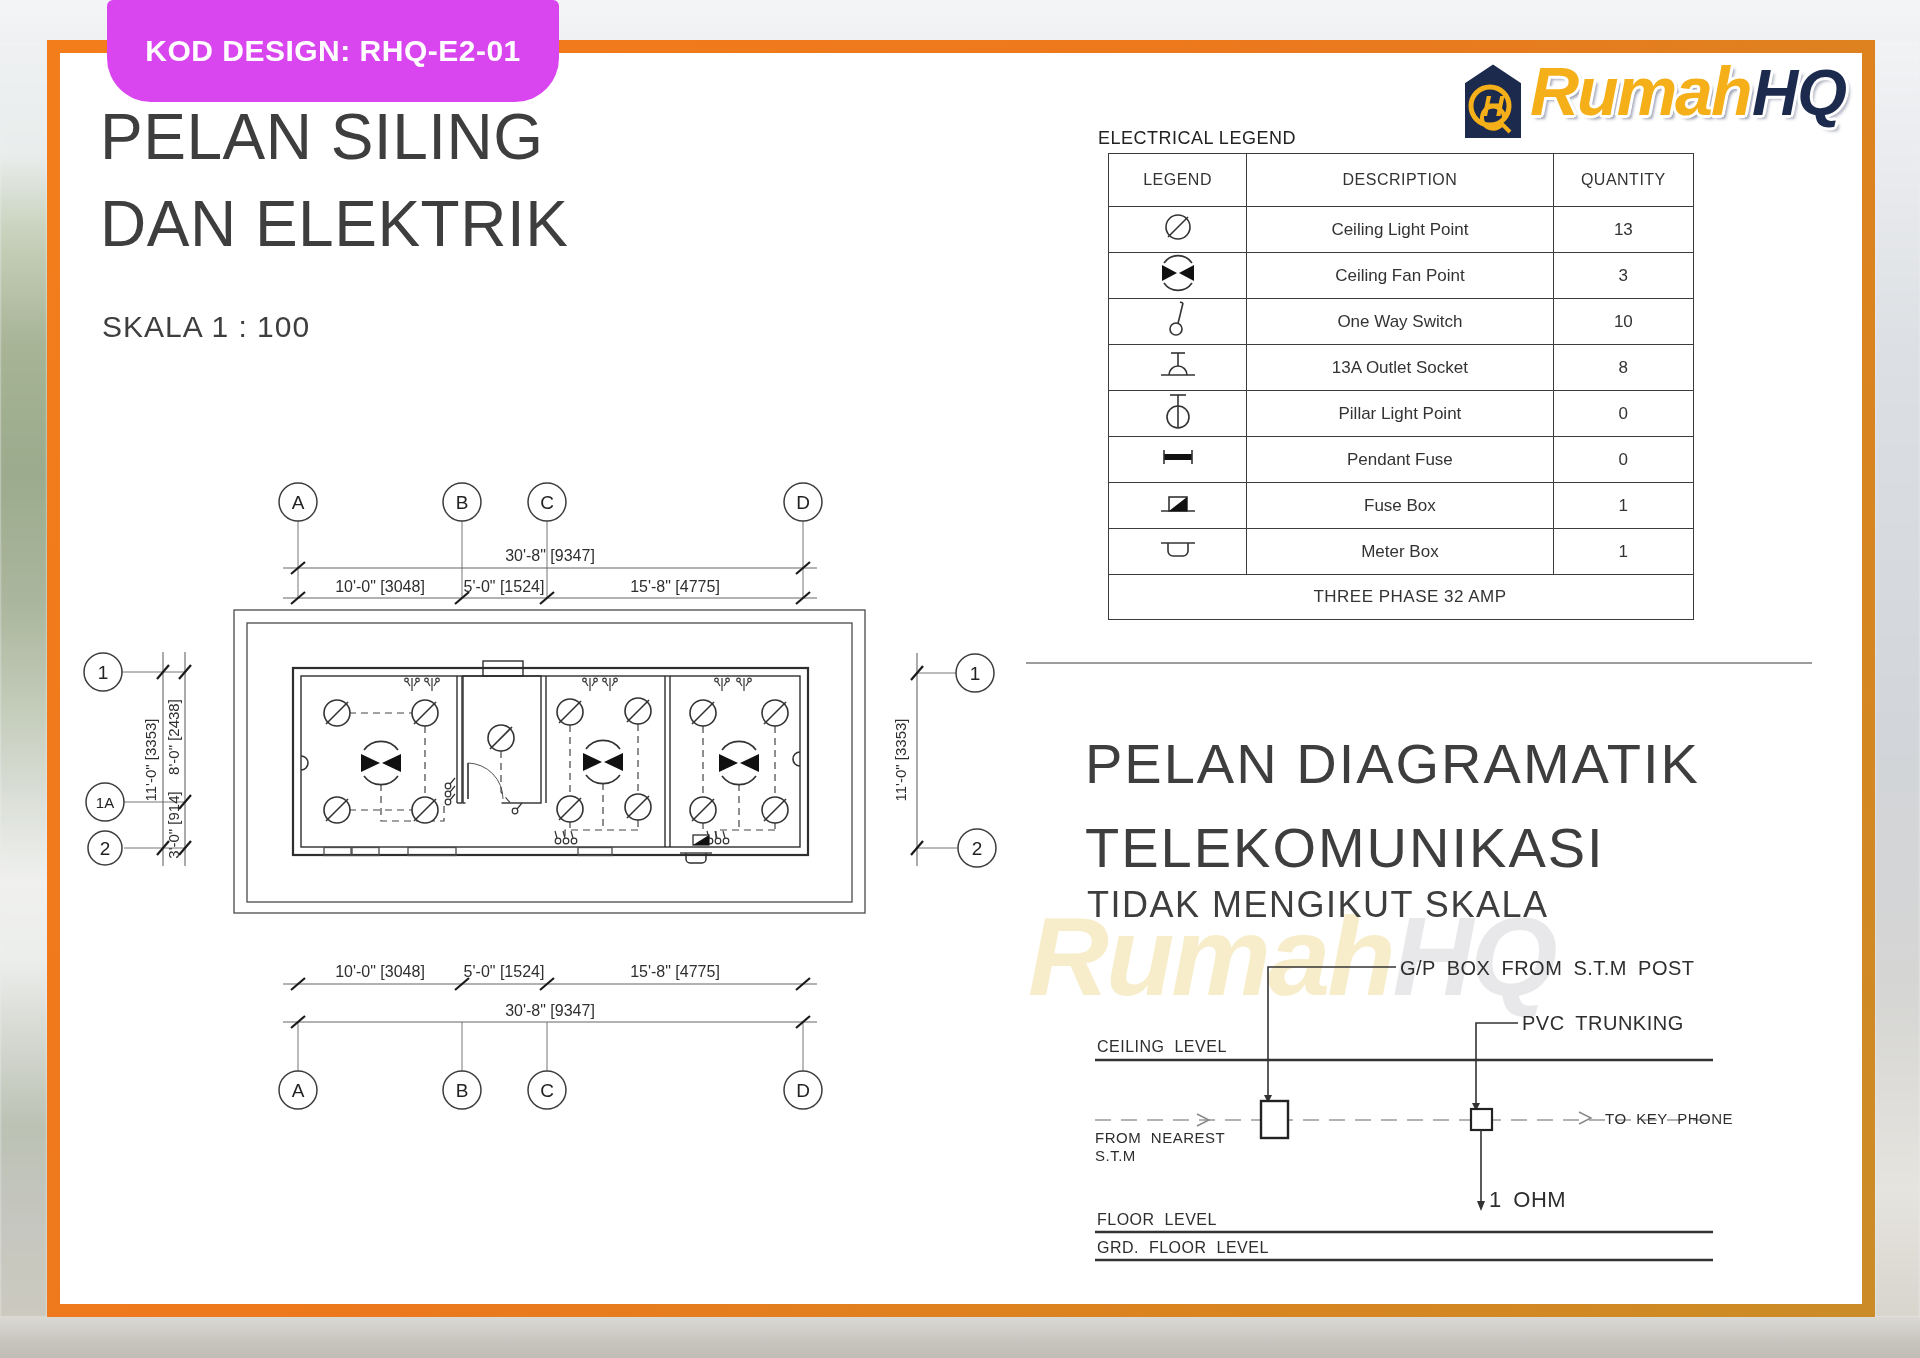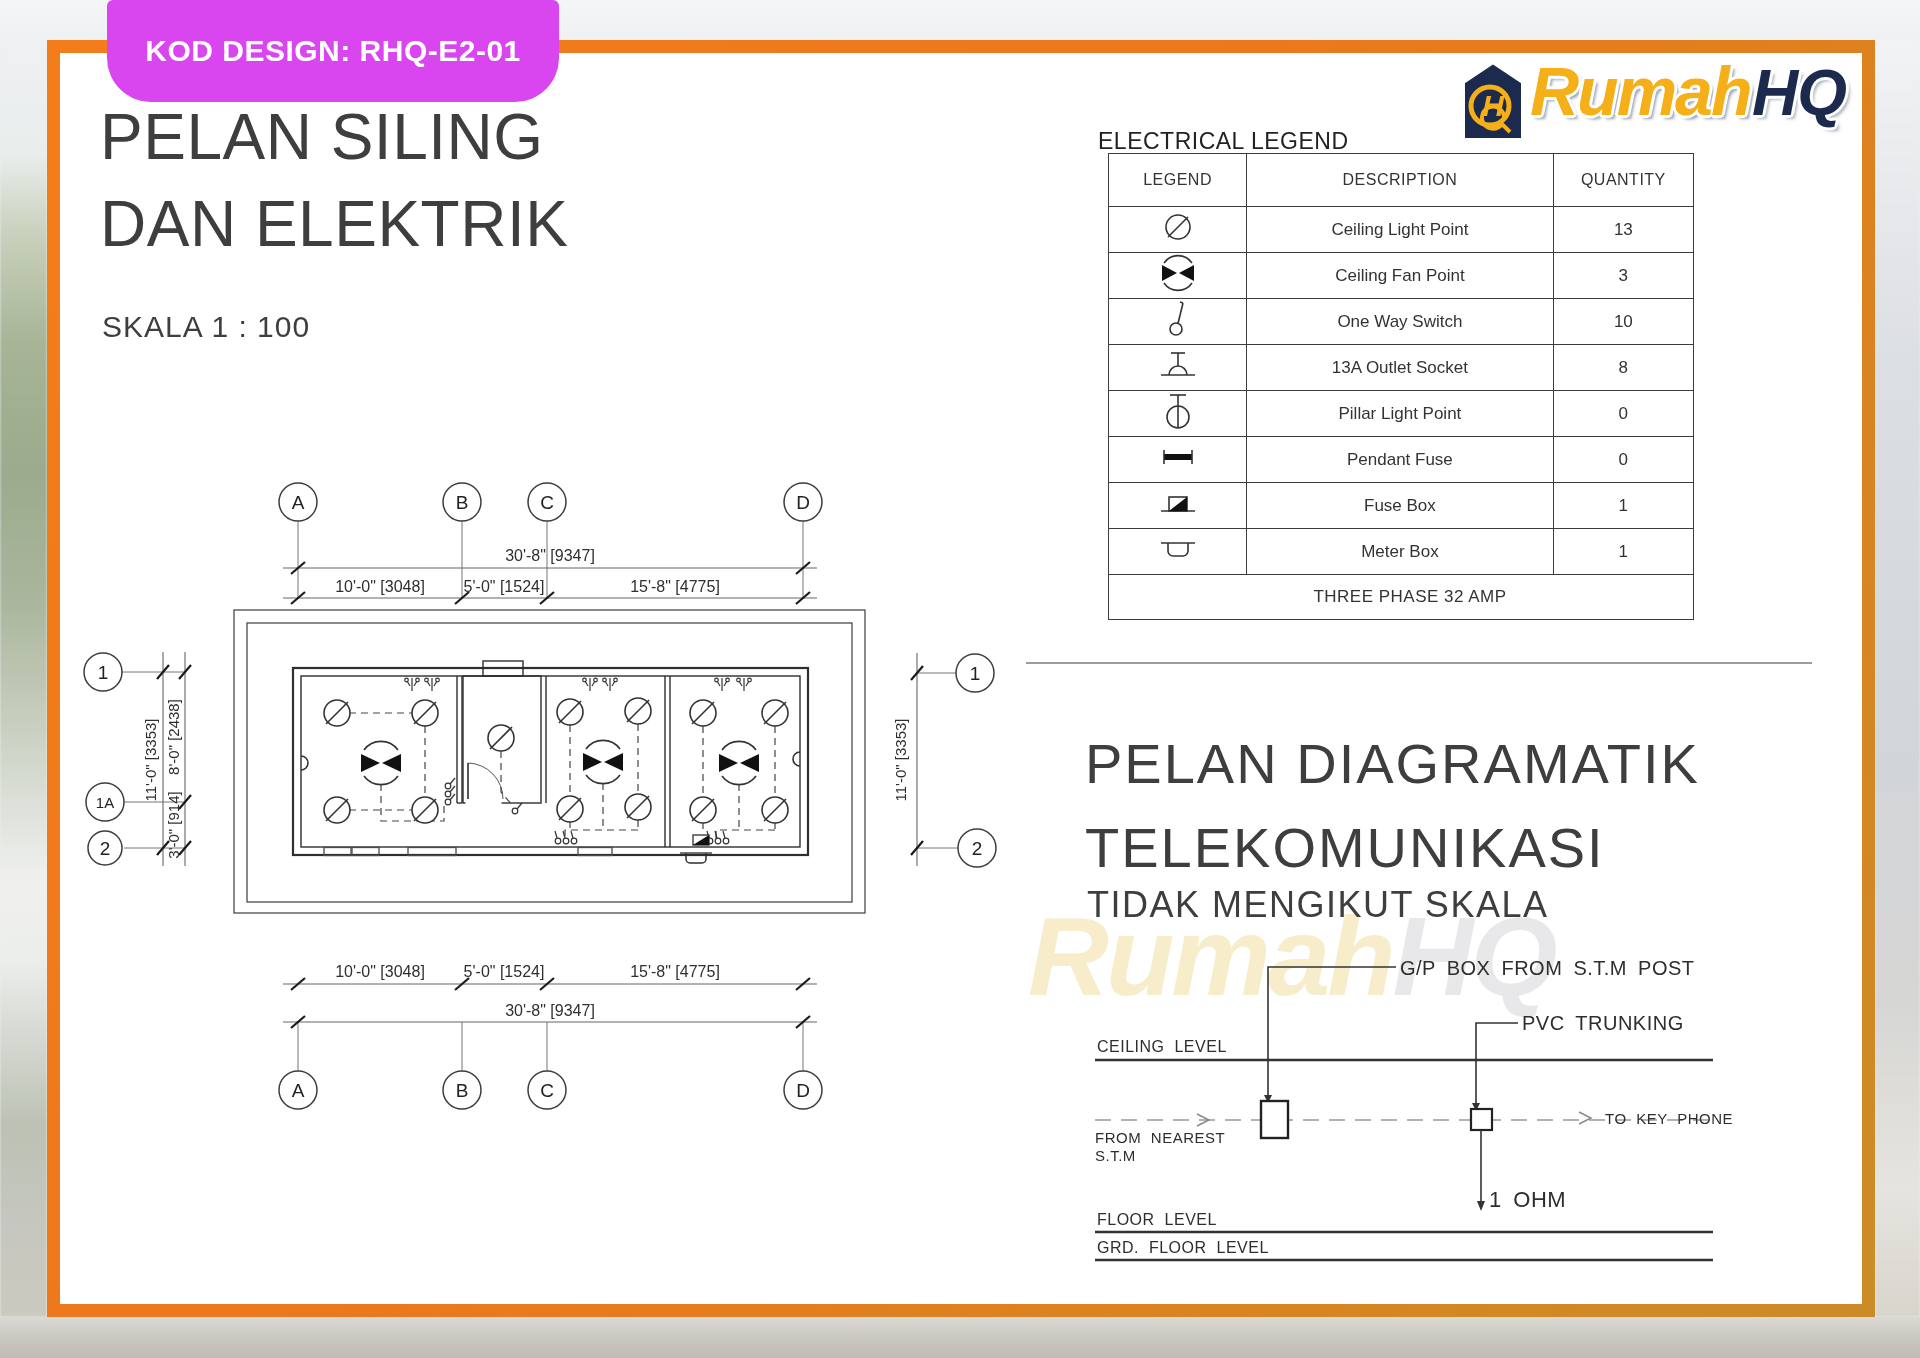--- a/index.html
+++ b/index.html
@@ -30,21 +30,21 @@
   
   .logo{left:1460px;top:52px;height:92px;}
   .logo-house{position:absolute;left:0;top:8px;}
   .logo-rumah{position:absolute;left:70px;top:0px;font-size:68px;font-weight:bold;font-style:italic;
     color:#f5af18;letter-spacing:-2px;
     text-shadow:-3px 0 #fff,3px 0 #fff,0 -3px #fff,0 3px #fff,-2px -2px #fff,2px 2px #fff,-2px 2px #fff,2px -2px #fff,4px 4px 3px rgba(40,50,90,.45);}
   .logo-hq{position:absolute;left:292px;top:4px;font-size:64px;font-weight:bold;font-style:italic;
     color:#1c2a4e;letter-spacing:-1px;
     text-shadow:-3px 0 #fff,3px 0 #fff,0 -3px #fff,0 3px #fff,-2px -2px #fff,2px 2px #fff,-2px 2px #fff,2px -2px #fff,4px 4px 3px rgba(40,50,90,.35);}
   
-  .legend-heading{left:1098px;top:128px;font-size:23px;letter-spacing:.5px;color:#222;}
+  .legend-heading{left:1098px;top:128px;font-size:18px;letter-spacing:.5px;color:#222;}
   table.legend{position:absolute;left:1096px;top:153px;width:586px;border-collapse:collapse;
     font-size:17px;color:#333;margin-left:12px;}
   table.legend th,table.legend td{border:1.6px solid #3c3c3c;text-align:center;padding:0;}
   table.legend th{height:52px;font-weight:normal;font-size:16px;letter-spacing:.5px;}
   table.legend td{height:45px;}
   table.legend td.sym{width:138px;}
   table.legend td.desc{width:308px;}
   table.legend td.qty{width:140px;}
   table.legend td.foot{height:44px;letter-spacing:.5px;padding-left:18px;}
   

